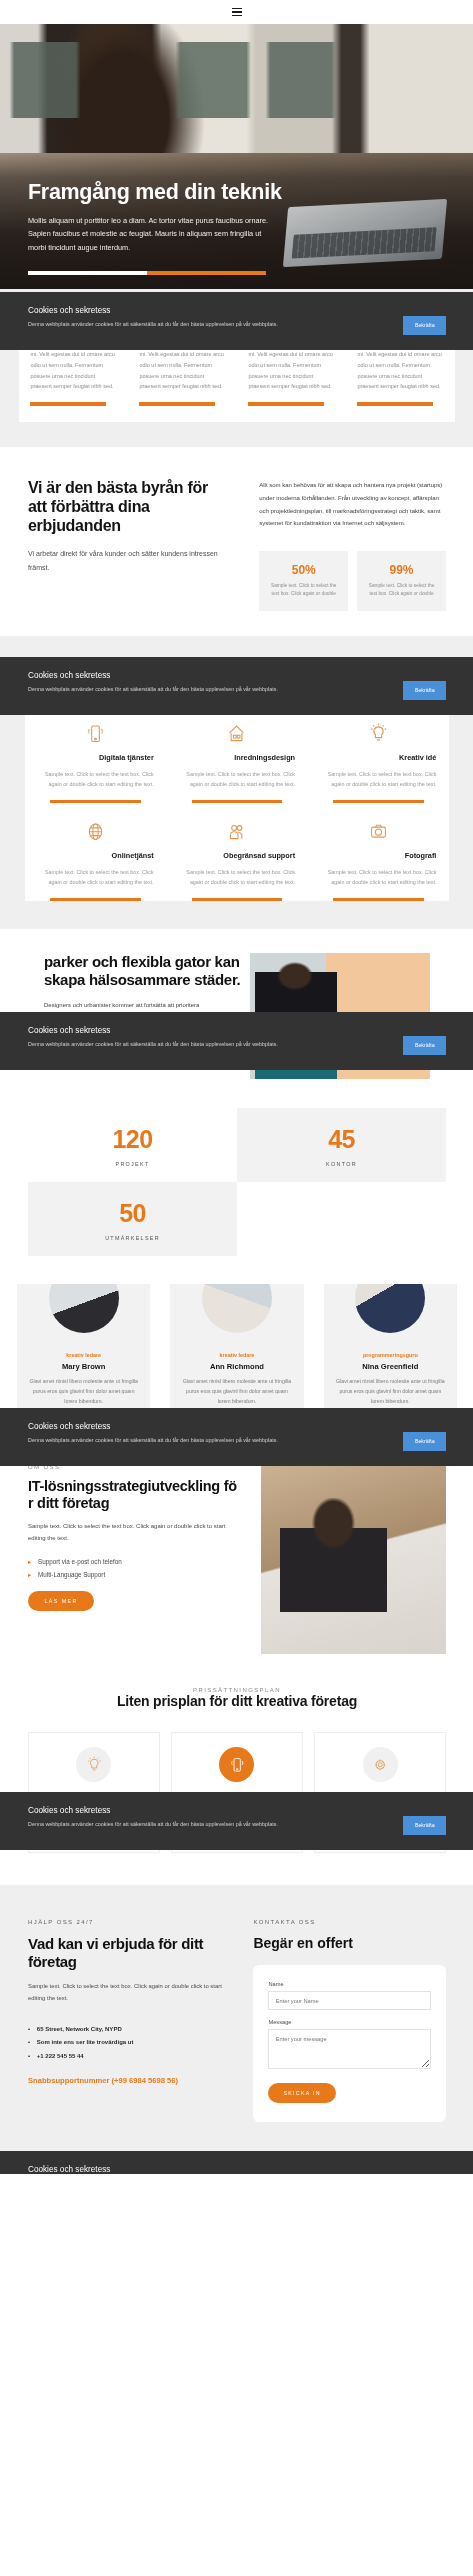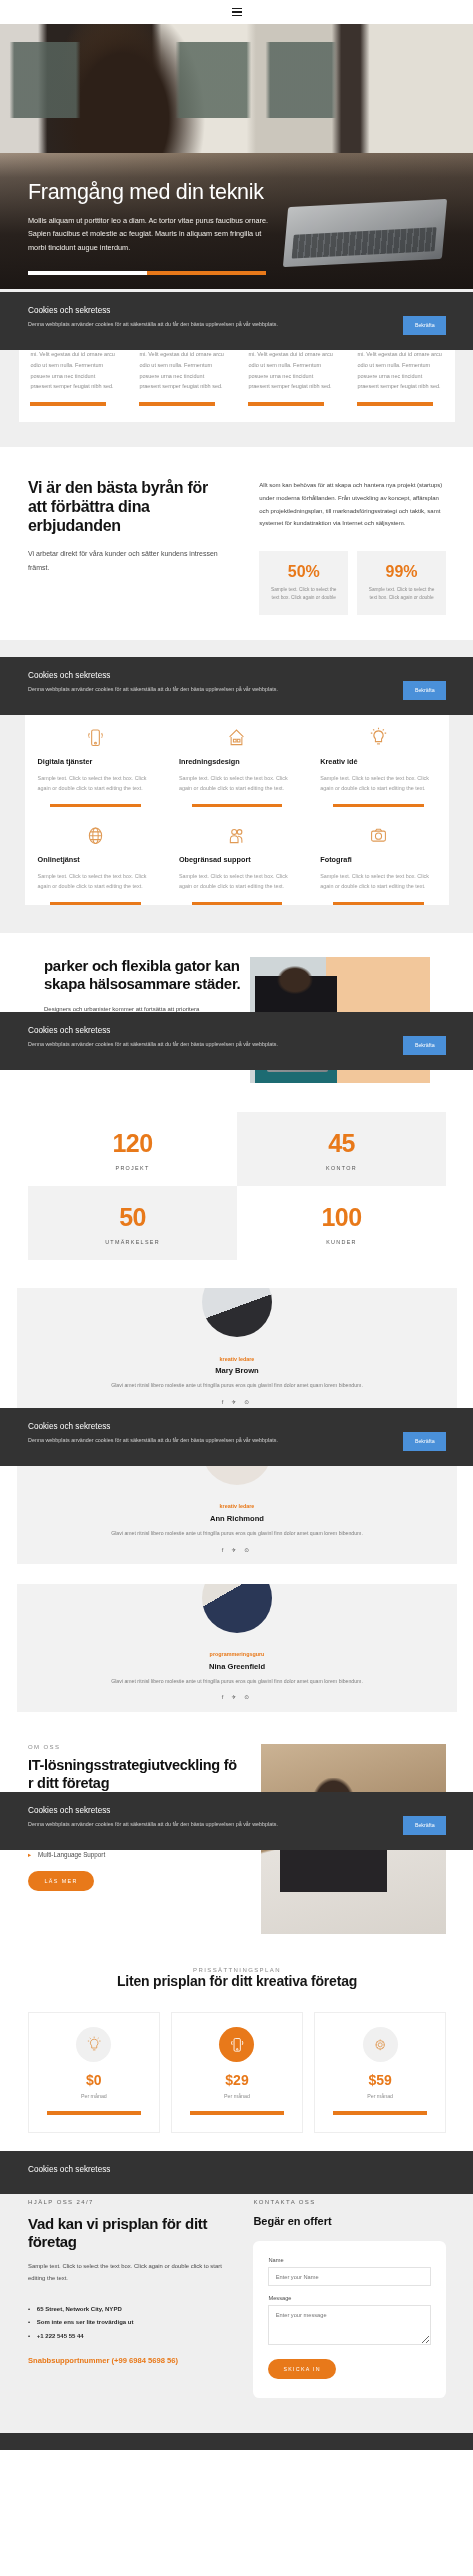--- a/index.html
+++ b/index.html
@@ -58,21 +58,21 @@
     transform: skewX(-8deg) rotate(-3deg);
     border-radius: 2.5px; opacity: .9;
   }
   .hero-laptop:after {
     content: ""; position: absolute; left: 7.6px; right: 7.6px; bottom: 7.6px; height: 24px;
     background: repeating-linear-gradient(90deg,#3b3f42 0 5px,#5a5f63 5px 6.3px);
     border-radius: 1.3px; opacity: .8;
   }
   .hero-inner { position: absolute; left: 28px; bottom: 35px; width: 278px; z-index: 4; }
   .hero-title {
-    font-size: 21.5px; font-weight: 400; color: #fff; letter-spacing: -0.3px; line-height: 1.1;
+    font-size: 21.5px; font-weight: 700; color: #fff; letter-spacing: -0.3px; line-height: 1.1;
   }
   .hero-sub {
     margin-top: 8.8px; color: #f1eeea; font-size: 7.3px; line-height: 1.85; max-width: 246px;
   }
   .hero-bars { position: absolute; left: 28px; bottom: 14px; display: flex; z-index: 4; }
   .hero-bars i { display:block; width: 119px; height: 4.4px; background: #fff; }
   .hero-bars i.orange { background: #e8791a; }
   .eyebrow {
     font-size: 6px; letter-spacing: 1.4px; color: #8a8a8a; text-transform: uppercase;
     text-align: center;
@@ -92,27 +92,27 @@
 
   
   .best { display: flex; padding: 32px 28px 0; gap: 39px; }
   .best-left { width: 46%; }
   .best-left h2 { font-size: 16px; font-weight: 700; line-height: 1.18; color: #141414; letter-spacing:-0.3px; }
   .best-left p { margin-top: 11.4px; font-size: 7px; line-height: 1.9; color: #4d4d4d; }
   .best-right { flex: 1; }
   .best-right p { font-size: 6px; line-height: 2.1; color: #3f3f3f; }
   .stats2 { display: flex; gap: 8.8px; margin-top: 21.5px; }
   .stat2 { flex: 1; background: #f2f2f2; padding: 11.4px 8.8px 12.6px; text-align: center; }
-  .stat2 .num { font-size: 16px; font-weight: 700; color: #e8791a; }
+  .stat2 .num { font-size: 12px; font-weight: 700; color: #e8791a; }
   .stat2 .txt { margin-top: 5px; font-size: 4.8px; line-height: 1.8; color: #8d8d8d; }
 
   
   .services { background: #efefef; padding: 21.5px 0 28px; margin-top: 25px; }
   .svc-grid { display: flex; flex-wrap: wrap; background: #fff; margin: 17.7px 25px 0; }
-  .svc { width: 33.333%; padding: 15px 12.6px 0; text-align: left; }
+  .svc { width: 33.333%; padding: 15px 12.6px 0; text-align: right; }
   .svc .ico { height: 26.5px; display: flex; align-items: center; justify-content: center; }
   .svc .ico svg { width: 19px; height: 21.5px; stroke: #e09a55; fill: none; stroke-width: 1.4; }
   .svc h4 { margin-top: 6.3px; font-size: 7.3px; font-weight: 700; color: #171717; }
   .svc p { margin-top: 6.3px; font-size: 5.4px; line-height: 1.95; color: #9a9a9a; }
   .svc .rule { margin: 10px auto 0; height: 3.8px; background: #e8791a; width: 78%; }
 
   
   .parks { display: flex; gap: 5px; padding: 24px 44px 0; }
   .parks-left { width: 52%; }
   .parks-left h2 { font-size: 15px; font-weight: 700; line-height: 1.2; color: #111; letter-spacing: -0.3px; }
@@ -135,21 +135,21 @@
   }
 
   
   .counters { display: flex; flex-wrap: wrap; margin: 29px 28px 0; }
   .counter { width: 50%; padding: 16.4px 0 15px; text-align: center; }
   .counter.shaded { background: #f2f2f2; }
   .counter .n { font-size: 25px; font-weight: 700; color: #e8791a; letter-spacing: -0.6px; }
   .counter .l { margin-top: 7.6px; font-size: 5.4px; letter-spacing: 1.3px; color: #545454; }
 
   
-  .team { display: flex; gap: 20px; padding: 28px 17px 0; flex-direction: column; }
+  .team { display: flex; gap: 20px; padding: 28px 17px 0; }
   .member { flex: 1; background: #f2f2f2; padding-bottom: 11.4px; text-align: center; }
   .member .ph { width: 100%; height: 61px; overflow: hidden; position: relative; }
   .member .ph i {
     position: absolute; left: 50%; top: -21.5px; transform: translateX(-50%);
     width: 70px; height: 70px; border-radius: 50%; display: block;
   }
   .m1 i { background: linear-gradient(160deg,#dcdfe2 0 55%, #2c2c30 55% 100%); }
   .m2 i { background: linear-gradient(200deg,#cfd6db 0 48%, #e8e2dc 48% 100%); }
   .m3 i { background: linear-gradient(150deg,#e4e0da 0 40%, #2a3756 40% 100%); }
   .member .role { margin-top: 6.3px; font-size: 5.4px; font-weight: 700; color: #e8791a; }
@@ -199,21 +199,21 @@
   .contact-left { width: 50%; }
   .contact-left .kicker { font-size: 6px; letter-spacing: 1.4px; color: #646464; }
   .contact-left h2 { margin-top: 10px; font-size: 15px; font-weight: 700; line-height: 1.22; color: #111; letter-spacing: -0.3px; }
   .contact-left .lead { margin-top: 10px; font-size: 5.9px; line-height: 1.95; color: #4a4a4a; }
   .c-list { margin-top: 17.7px; list-style: none; }
   .c-list li { font-size: 6px; font-weight: 700; color: #2a2a2a; padding: 3.8px 0 3.8px 8.8px; position: relative; }
   .c-list li:before { content: "•"; position: absolute; left: 0; color: #2a2a2a; }
   .hotline { margin-top: 12.6px; font-size: 7.6px; font-weight: 700; color: #e8791a; line-height: 1.5; }
   .contact-right { flex: 1; }
   .contact-right .kicker { font-size: 6px; letter-spacing: 1.4px; color: #646464; }
-  .contact-right h3 { margin-top: 10px; font-size: 11px; font-weight: 700; color: #111; }
+  .contact-right h3 { margin-top: 10px; font-size: 14px; font-weight: 700; color: #111; }
   .form-card { margin-top: 14px; background: #fff; border-radius: 6.3px; padding: 16.4px 15px 19px; }
   .form-card label { display: block; font-size: 5.7px; color: #4a4a4a; margin-bottom: 3.8px; }
   .form-card input, .form-card textarea {
     width: 100%; border: 0.6px solid #e2e2e2; padding: 5.7px 6.3px; font-size: 5.7px;
     font-family: inherit; color: #333; background: #fff; outline: none;
   }
   .form-card textarea { height: 40px; resize: vertical; }
   .form-card .fg { margin-bottom: 8.8px; }
   .submit-btn {
     margin-top: 3.8px; background: #e8791a; color: #fff; border: none; border-radius: 12.6px;
@@ -430,24 +430,20 @@
       <div class="n">120</div>
       <div class="l">PROJEKT</div>
     </div>
     <div class="counter shaded">
       <div class="n">45</div>
       <div class="l">KONTOR</div>
     </div>
     <div class="counter shaded">
       <div class="n">50</div>
       <div class="l">UTMÄRKELSER</div>
-    </div>
-    <div class="counter">
-      <div class="n">100</div>
-      <div class="l">KUNDER</div>
     </div>
   </div>
 
   <div class="cookie" style="top:1408px">
     <div class="ctext">
       <h5>Cookies och sekretess</h5>
       <p>Denna webbplats använder cookies för att säkerställa att du får den bästa upplevelsen på vår webbplats.</p>
     </div>
     <button>Bekräfta</button>
   </div>
@@ -553,21 +549,21 @@
     <div class="ctext">
       <h5>Cookies och sekretess</h5>
 
     </div>
 
   </div>
 
   <div class="contact">
     <div class="contact-left">
       <div class="kicker">HJÄLP OSS 24/7</div>
-      <h2>Vad kan vi prisplan för ditt företag</h2>
+      <h2>Vad kan vi erbjuda för ditt företag</h2>
       <p class="lead">Sample text. Click to select the text box. Click again or double click to start editing the text.</p>
       <ul class="c-list">
         <li>65 Street, Network City, NYPD</li>
         <li>Som inte ens ser lite trovärdiga ut</li>
         <li>+1 222 545 55 44</li>
       </ul>
       <div class="hotline">Snabbsupportnummer (+99 6984 5698 56)</div>
     </div>
     <div class="contact-right">
       <div class="kicker">KONTAKTA OSS</div>

